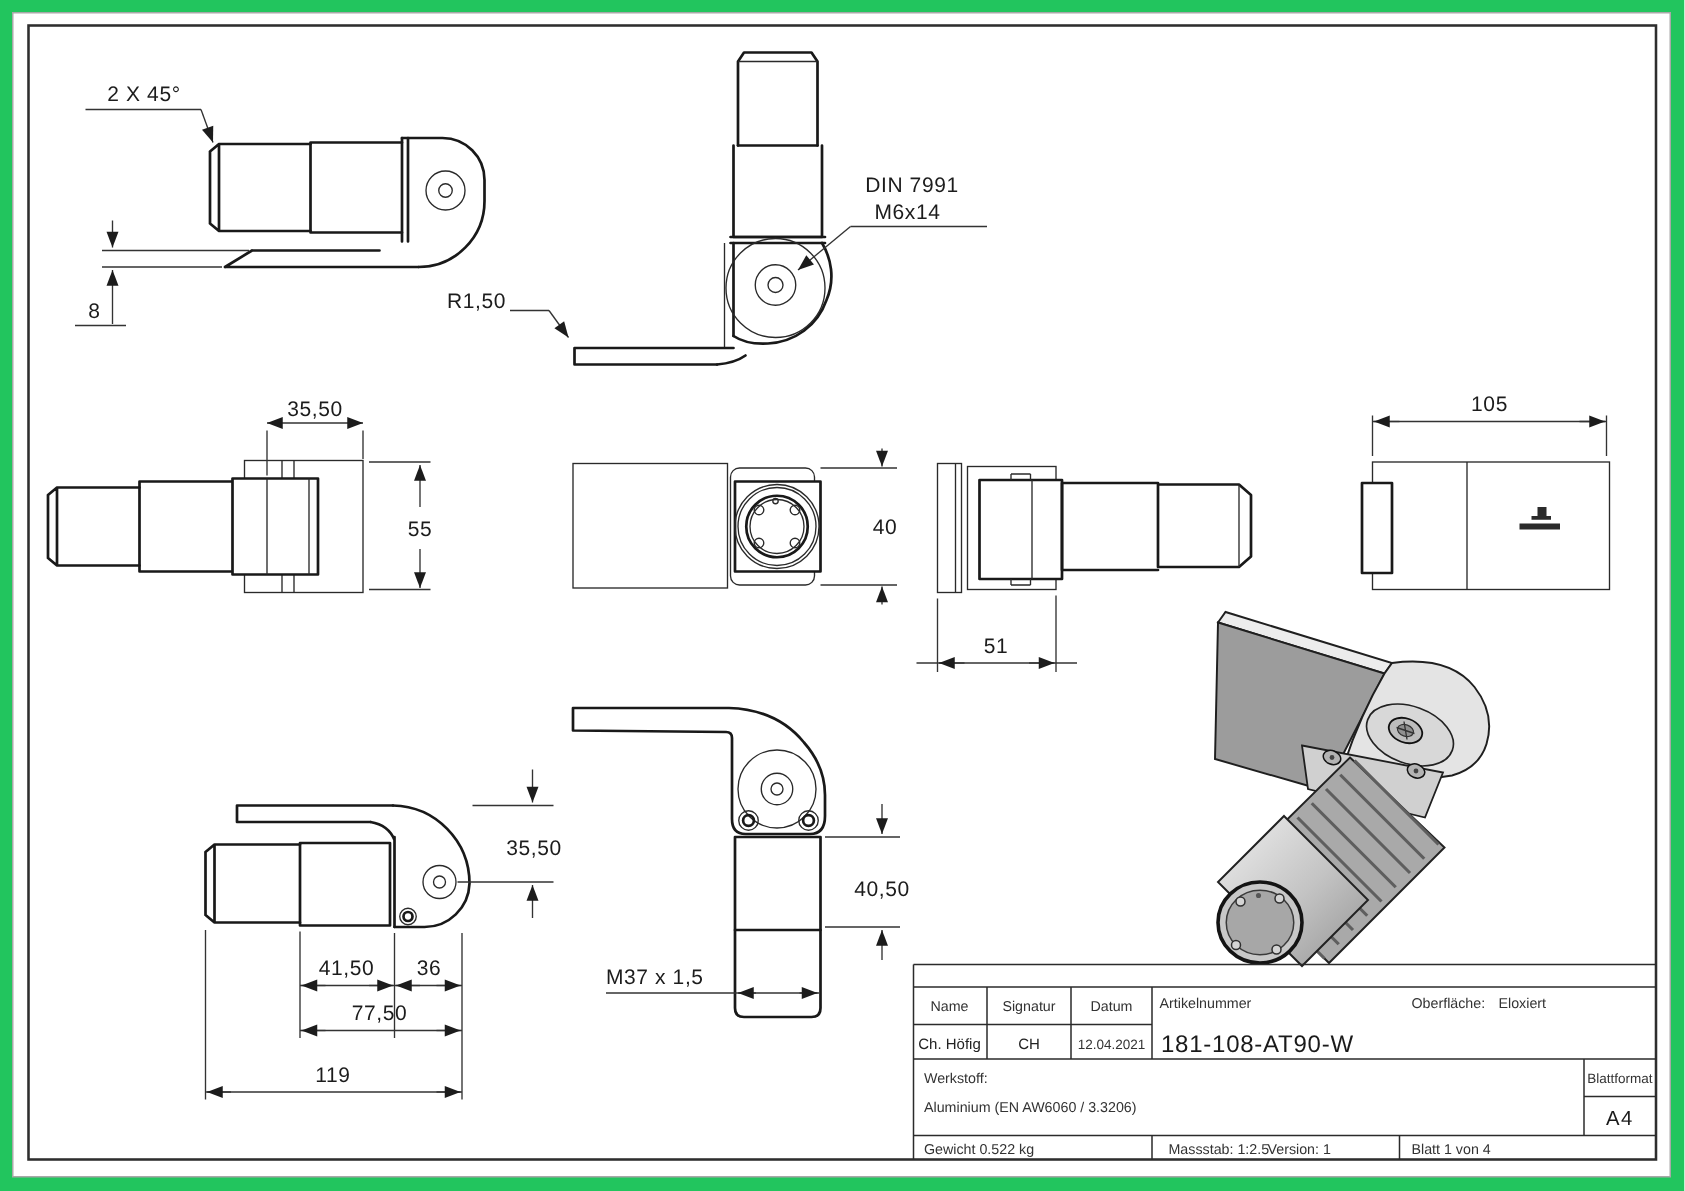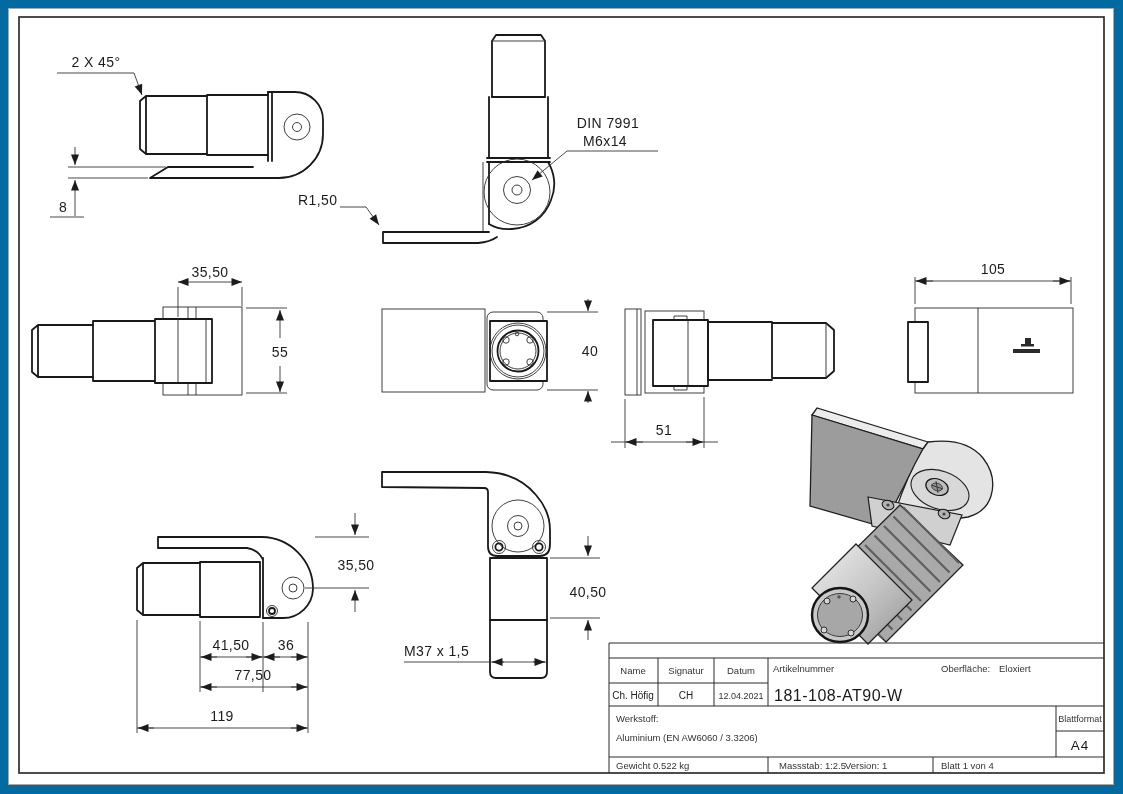--- a/index.html
+++ b/index.html
@@ -1,16 +1,16 @@
 <!DOCTYPE html>
 <html><head>
 <meta charset="utf-8">
 <style>
   html,body{margin:0;padding:0;background:#ffffff;}
-  .sheet{position:relative;width:1123px;height:794px;background:#0369a1;overflow:hidden;}
+  .sheet{position:relative;width:1123px;height:794px;background:#22c55e;overflow:hidden;}
   svg text{font-family:"Liberation Sans",sans-serif;}
   .dimtxt{font-size:14px;fill:#1c1c1c;letter-spacing:.4px;}
   .tb-h{font-size:9.5px;fill:#333;}
   .tb-s{font-size:9px;fill:#333;}
   .tb-v{font-size:10px;fill:#222;}
   .tb-big{font-size:16px;fill:#1a1a1a;letter-spacing:.5px;}
   .tb-a4{font-size:13.5px;fill:#1a1a1a;letter-spacing:1px;}
   .ol{stroke:#191919;stroke-width:1.8;fill:none;stroke-linecap:round;stroke-linejoin:round;}
   .olf{stroke:#191919;stroke-width:1.8;fill:#ffffff;stroke-linejoin:round;}
   .tl{stroke:#2a2a2a;stroke-width:.9;fill:none;}

